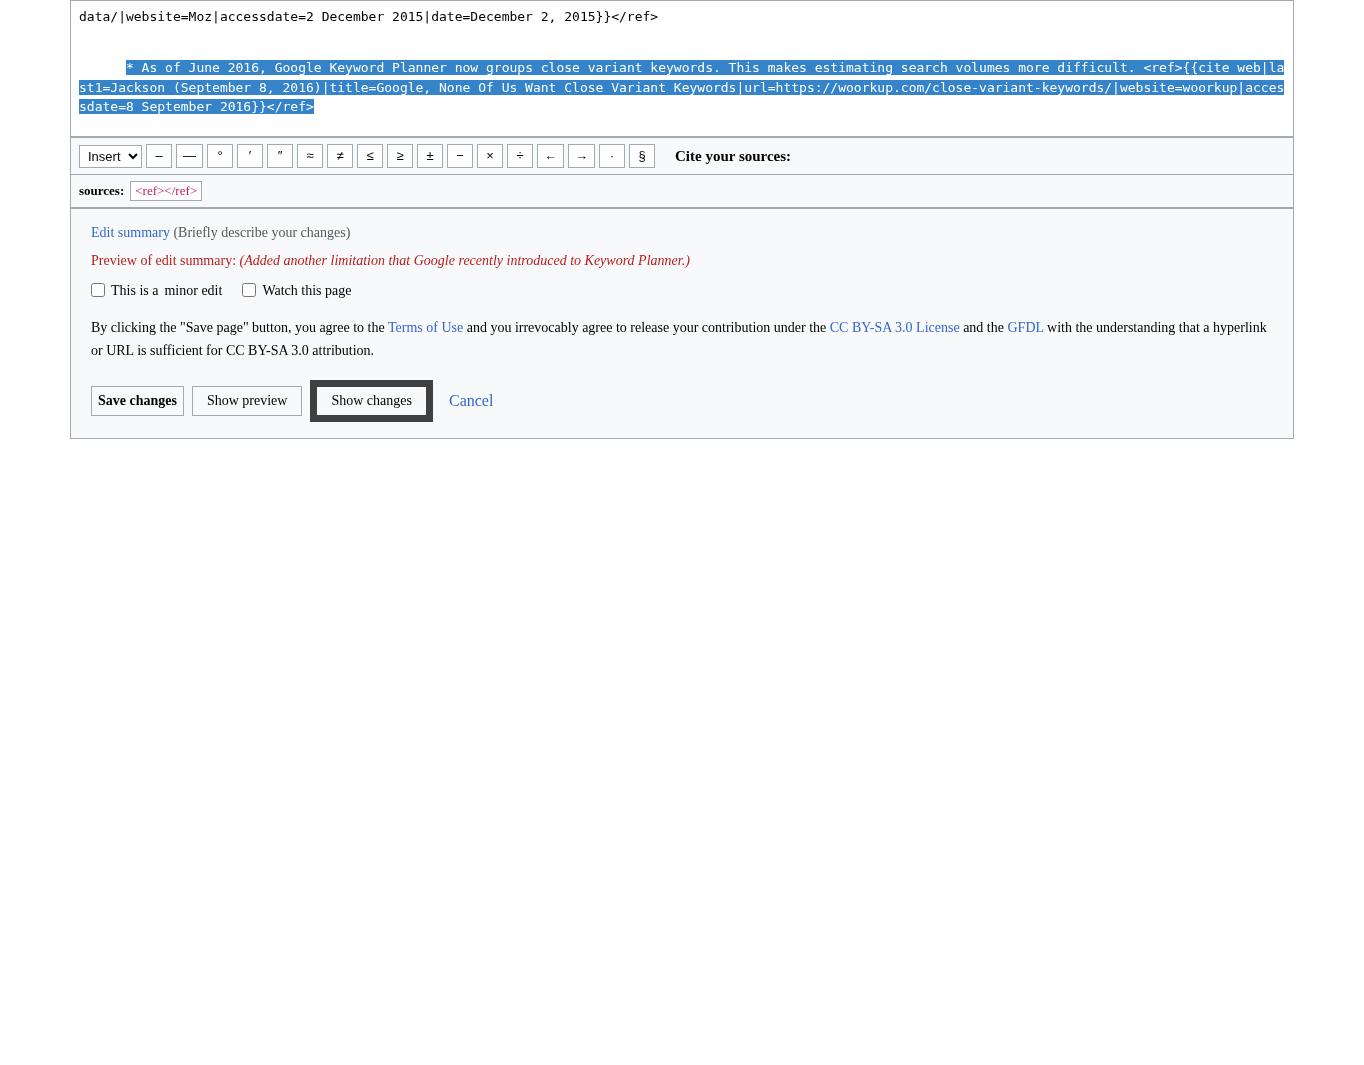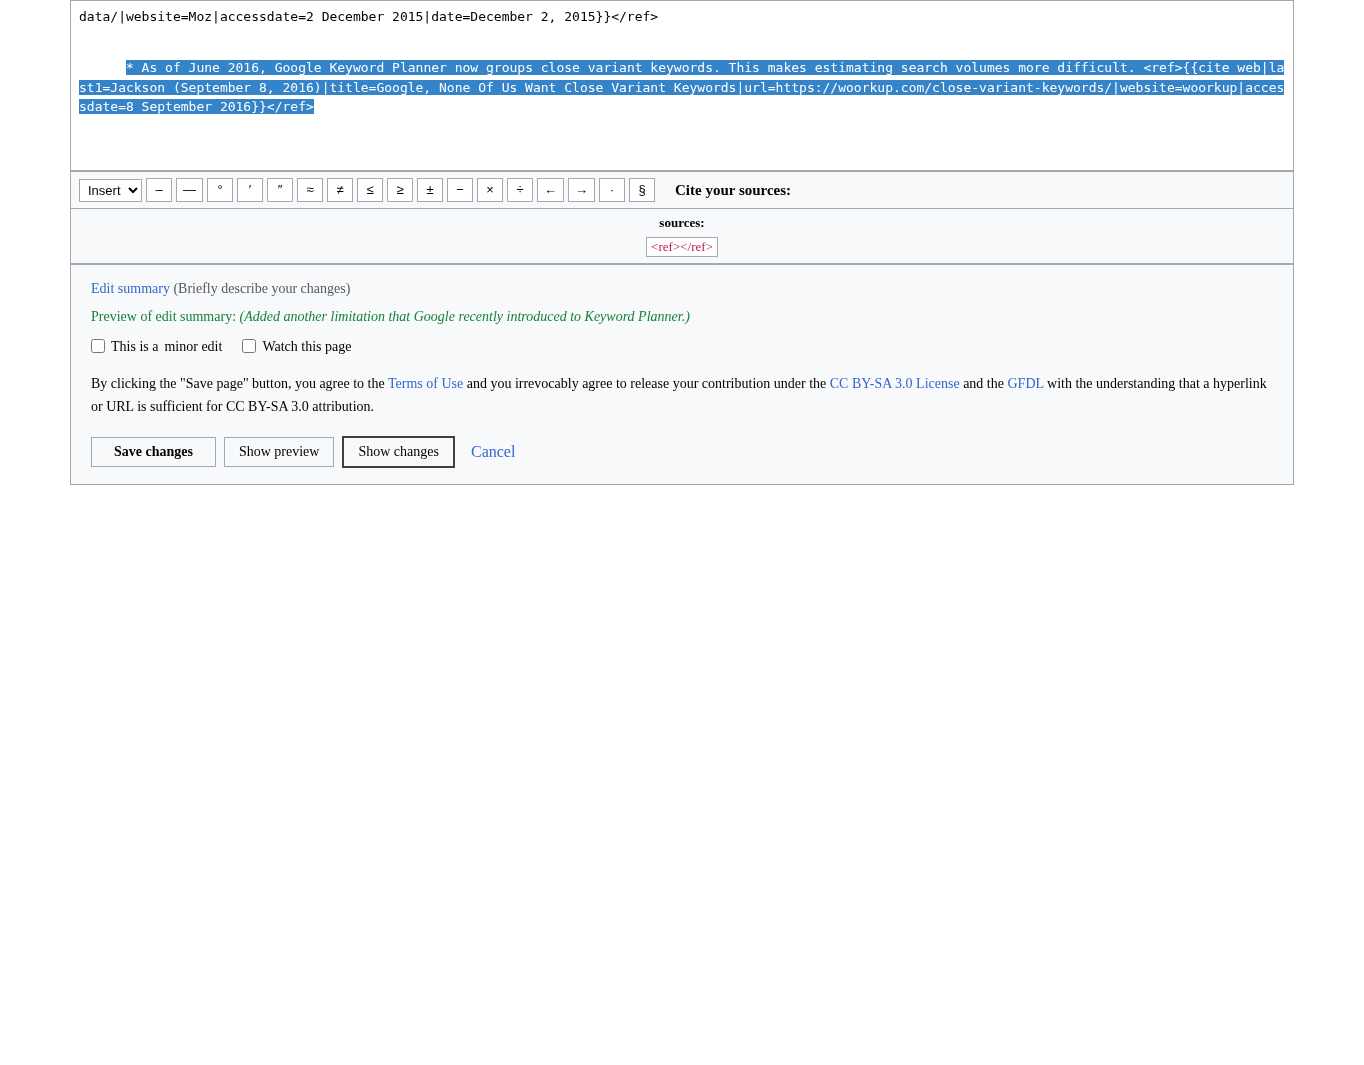--- a/index.html
+++ b/index.html
@@ -52,21 +52,20 @@
     }
 
     .cite-section {
       display: flex;
       align-items: center;
       gap: 6px;
       padding: 6px 8px;
       border-bottom: 1px solid #a2a9b1;
       background: #f8f9fa;
       font-size: 13px;
-      flex-direction: column;
     }
 
     .cite-label {
       font-weight: bold;
     }
 
     .cite-link {
       color: #be185d;
       text-decoration: none;
       cursor: pointer;
@@ -102,21 +101,21 @@
       padding: 4px 8px;
       font-size: 14px;
       border: 1px solid #a2a9b1;
       font-family: inherit;
       outline: none;
     }
 
     .preview-summary {
       font-size: 14px;
       margin-bottom: 14px;
-      color: #15803d;
+      color: #b91c1c;
     }
 
     .preview-summary-italic {
       font-style: italic;
     }
 
     .checkboxes-row {
       display: flex;
       align-items: center;
       gap: 20px;
@@ -152,42 +151,42 @@
       text-decoration: none;
     }
 
     .action-buttons {
       display: flex;
       align-items: center;
       gap: 8px;
     }
 
     .btn-save {
-      padding: 6px 22px;
+      padding: 6px 6px;
       font-size: 14px;
       font-weight: bold;
       border: 1px solid #a2a9b1;
       background: #f8f9fa;
       cursor: pointer;
       font-family: inherit;
     }
 
     .btn-preview {
       padding: 6px 14px;
       font-size: 14px;
       border: 1px solid #a2a9b1;
       background: #f8f9fa;
       cursor: pointer;
       font-family: inherit;
     }
 
     .btn-changes {
       padding: 6px 14px;
       font-size: 14px;
-      border: 2px solid #404040;
+      border: 7px solid #404040;
       background: #f8f9fa;
       cursor: pointer;
       font-family: inherit;
     }
 
     .btn-cancel {
       background: none;
       border: none;
       color: #3366cc;
       font-size: 16px;
@@ -207,21 +206,21 @@
       word-break: break-all;
     }
 
     .selected-block {
       background-color: #3584c9;
       color: white;
       display: inline;
     }
 
     .scrollable-editor {
-      height: 170px;
+      height: 136px;
       overflow-y: auto;
       border-bottom: 1px solid #a2a9b1;
       background: #fff;
       position: relative;
     }
   </style>
 </head>
 <body>
 
 <div class="editor-area">

